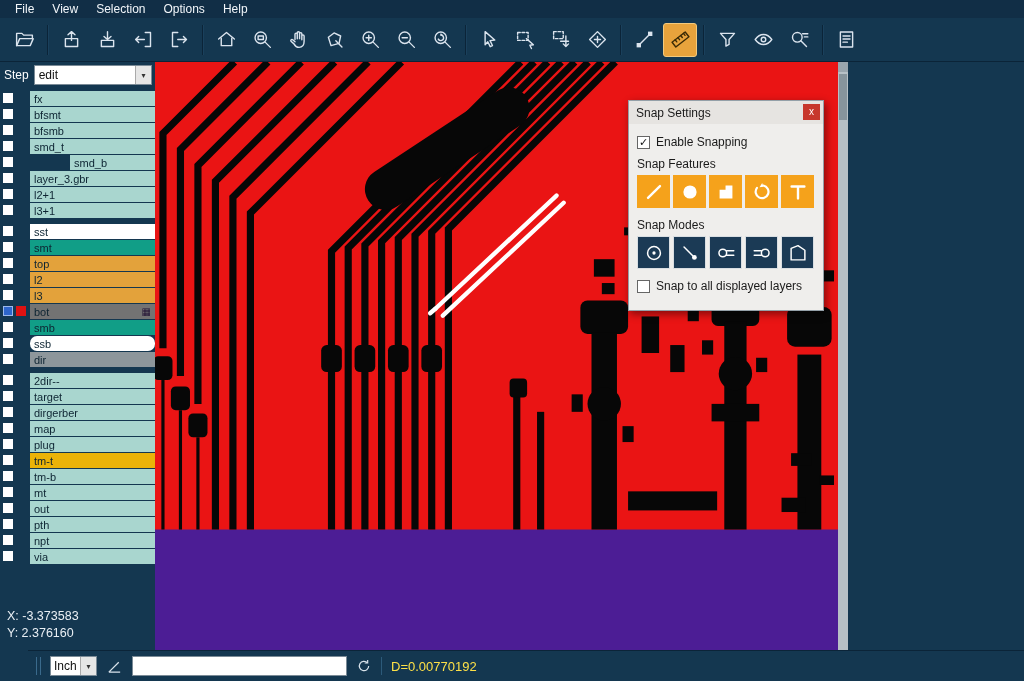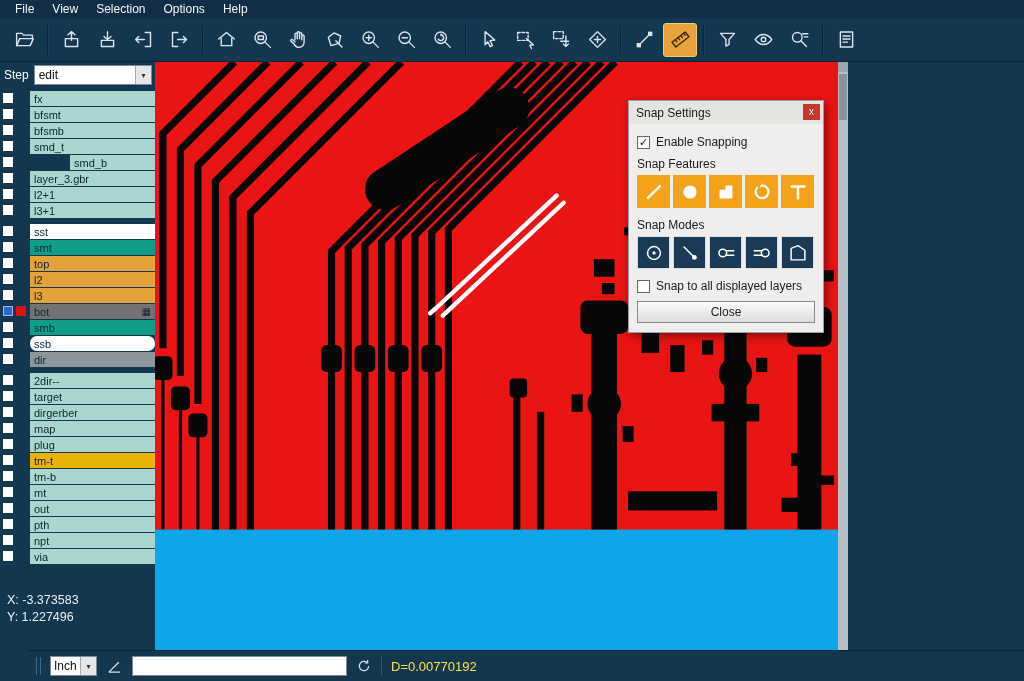--- a/index.html
+++ b/index.html
@@ -27,24 +27,24 @@
   .dd-btn { width:16px; height:100%; background:#e6e6e6; border-left:1px solid #aaa; display:flex; align-items:center; justify-content:center; font-size:8px; color:#333; }
   .layer-list { padding-top:2px; }
   .layer-row { display:flex; height:15px; margin-bottom:1px; }
   .layer-gap { height:5px; }
   .cbcol { width:30px; position:relative; flex:none; }
   .cb { position:absolute; top:2px; left:3px; width:10px; height:10px; background:#fff; }
   .cb.blue { background:#2e66cc; border:1px solid #9db9ea; }
   .cb.red { left:16px; background:#de1212; }
   .bar { flex:1; display:flex; align-items:center; padding:0 4px; font-size:11px; color:#0d2432; white-space:nowrap; overflow:hidden; }
   .grid-ic { margin-left:auto; font-size:10px; line-height:10px; color:#213; }
-  .coords { position:absolute; left:7px; bottom:24px; color:#e9eff4; font-size:12.5px; line-height:17px; }
-
-  
-  .canvas-wrap { position:relative; width:683px; height:588px; background:#0ea5e9; flex:none; cursor:crosshair; }
+  .coords { position:absolute; left:7px; bottom:8px; color:#e9eff4; font-size:12.5px; line-height:17px; }
+
+  
+  .canvas-wrap { position:relative; width:683px; height:588px; background:#4c1d95; flex:none; cursor:crosshair; }
   svg.pcb { position:absolute; inset:0; display:block; }
 
   
   .vscroll { width:10px; background:#b7c0c6; position:relative; flex:none; }
   .vscroll .cap { position:absolute; top:0; left:0; width:10px; height:10px; background:#9aa5ad; }
   .vthumb { position:absolute; top:12px; left:1px; width:8px; height:46px; background:#87949c; }
 
   
   .snap-dlg { position:absolute; top:38px; right:14px; width:196px; background:#efeeec; border:1px solid #94a0a8; box-shadow:2px 3px 8px rgba(0,0,0,.45); font-size:12px; color:#1a1a1a; }
   .dlg-title { height:23px; display:flex; align-items:center; padding:0 7px; background:#e6e4e1; position:relative; font-size:12px; }
@@ -468,21 +468,21 @@
           <div class="cbcol">
             <span class="cb"></span>
           </div>
           <div class="bar" style="background: rgb(169, 214, 207);">
             <span>via</span>
           </div>
         </div>
       </div>
     <div class="coords">
       <div>X: -3.373583</div>
-      <div>Y: 1.227496</div>
+      <div>Y: 2.376160</div>
     </div>
   </div>
 
   <div class="canvas-wrap">
     <svg class="pcb" viewBox="0 0 859 588" preserveAspectRatio="none">
       <rect width="859" height="588" fill="#ea1414"></rect>
       <g stroke="#070707" stroke-width="9" fill="none">
         <path d="M100 0 L10 90 V360"></path>
         <path d="M142 0 L32 110 V395"></path>
         <path d="M184 0 L54 130 V430"></path>
@@ -622,21 +622,20 @@
             <div class="mbtn">
               <svg class="ic" viewBox="0 0 24 24" fill="none" stroke="currentColor" stroke-width="1.6" stroke-linecap="round" stroke-linejoin="round">
                 <path d="M4.5 19.5V7l7.5-3 7.5 5v10.5z"></path>
               </svg>
             </div>
           </div>
         <div class="chk-row">
           <span class="chk"></span>
           <span>Snap to all displayed layers</span>
         </div>
-        <button class="dlg-closebtn">Close</button>
       </div>
     </div>
   </div>
 
   <div class="vscroll">
     <div class="cap"></div>
     <div class="vthumb"></div>
   </div>
 </div>
 

